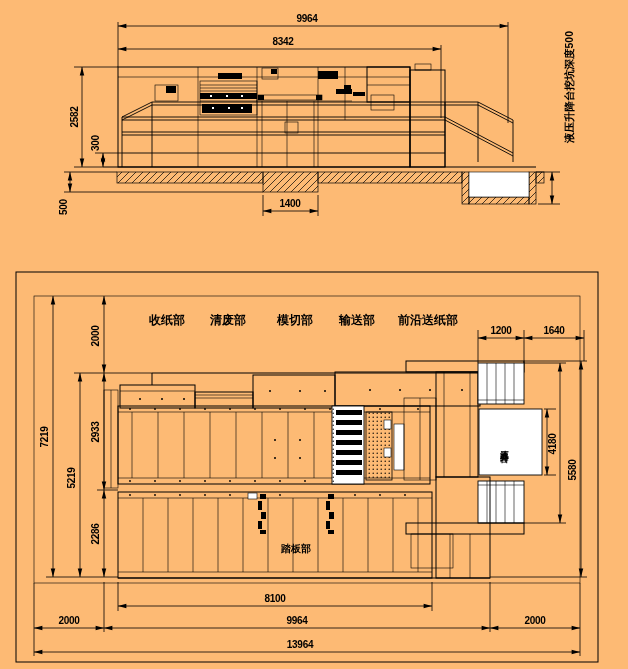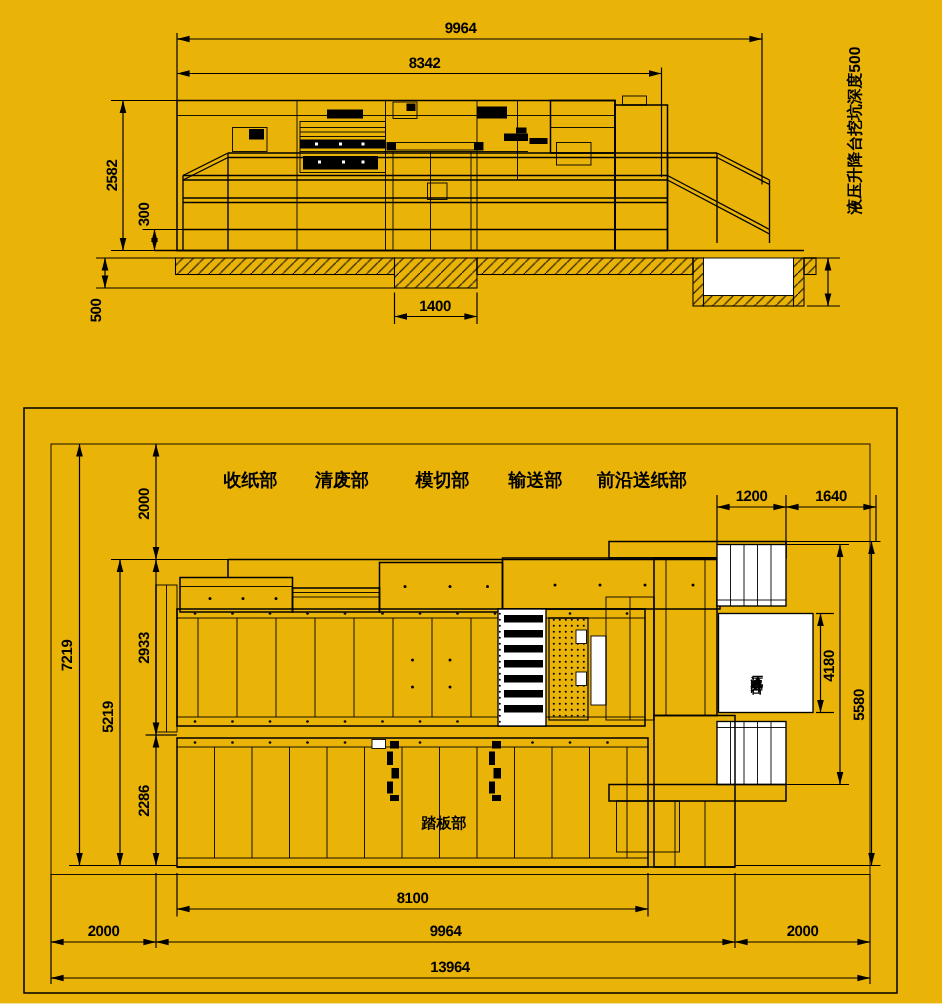--- a/index.html
+++ b/index.html
@@ -1,16 +1,16 @@
 <!DOCTYPE html>
 <html><head>
 <meta charset="utf-8">
 <style>
   html,body{margin:0;padding:0;background:#ffffff;}
-  #canvas{position:relative;width:628px;height:669px;background:#eab308;overflow:hidden;
+  #canvas{position:relative;width:628px;height:669px;background:#fdba74;overflow:hidden;
           font-family:"Liberation Sans",sans-serif;}
   svg{position:absolute;left:0;top:0;}
   .s  {stroke:#000;fill:none;stroke-width:1;}
   .t  {stroke:#000;fill:none;stroke-width:.6;}
   .r  {stroke:#000;fill:none;stroke-width:.9;}
   .f  {fill:#000;stroke:none;}
   .w  {fill:#fff;stroke:#000;stroke-width:.9;}
   .wt {fill:#fff;stroke:#000;stroke-width:.6;}
   .d  {stroke:#000;stroke-width:.8;fill:none;}
   .hx {fill:url(#h);stroke:#000;stroke-width:.7;}

